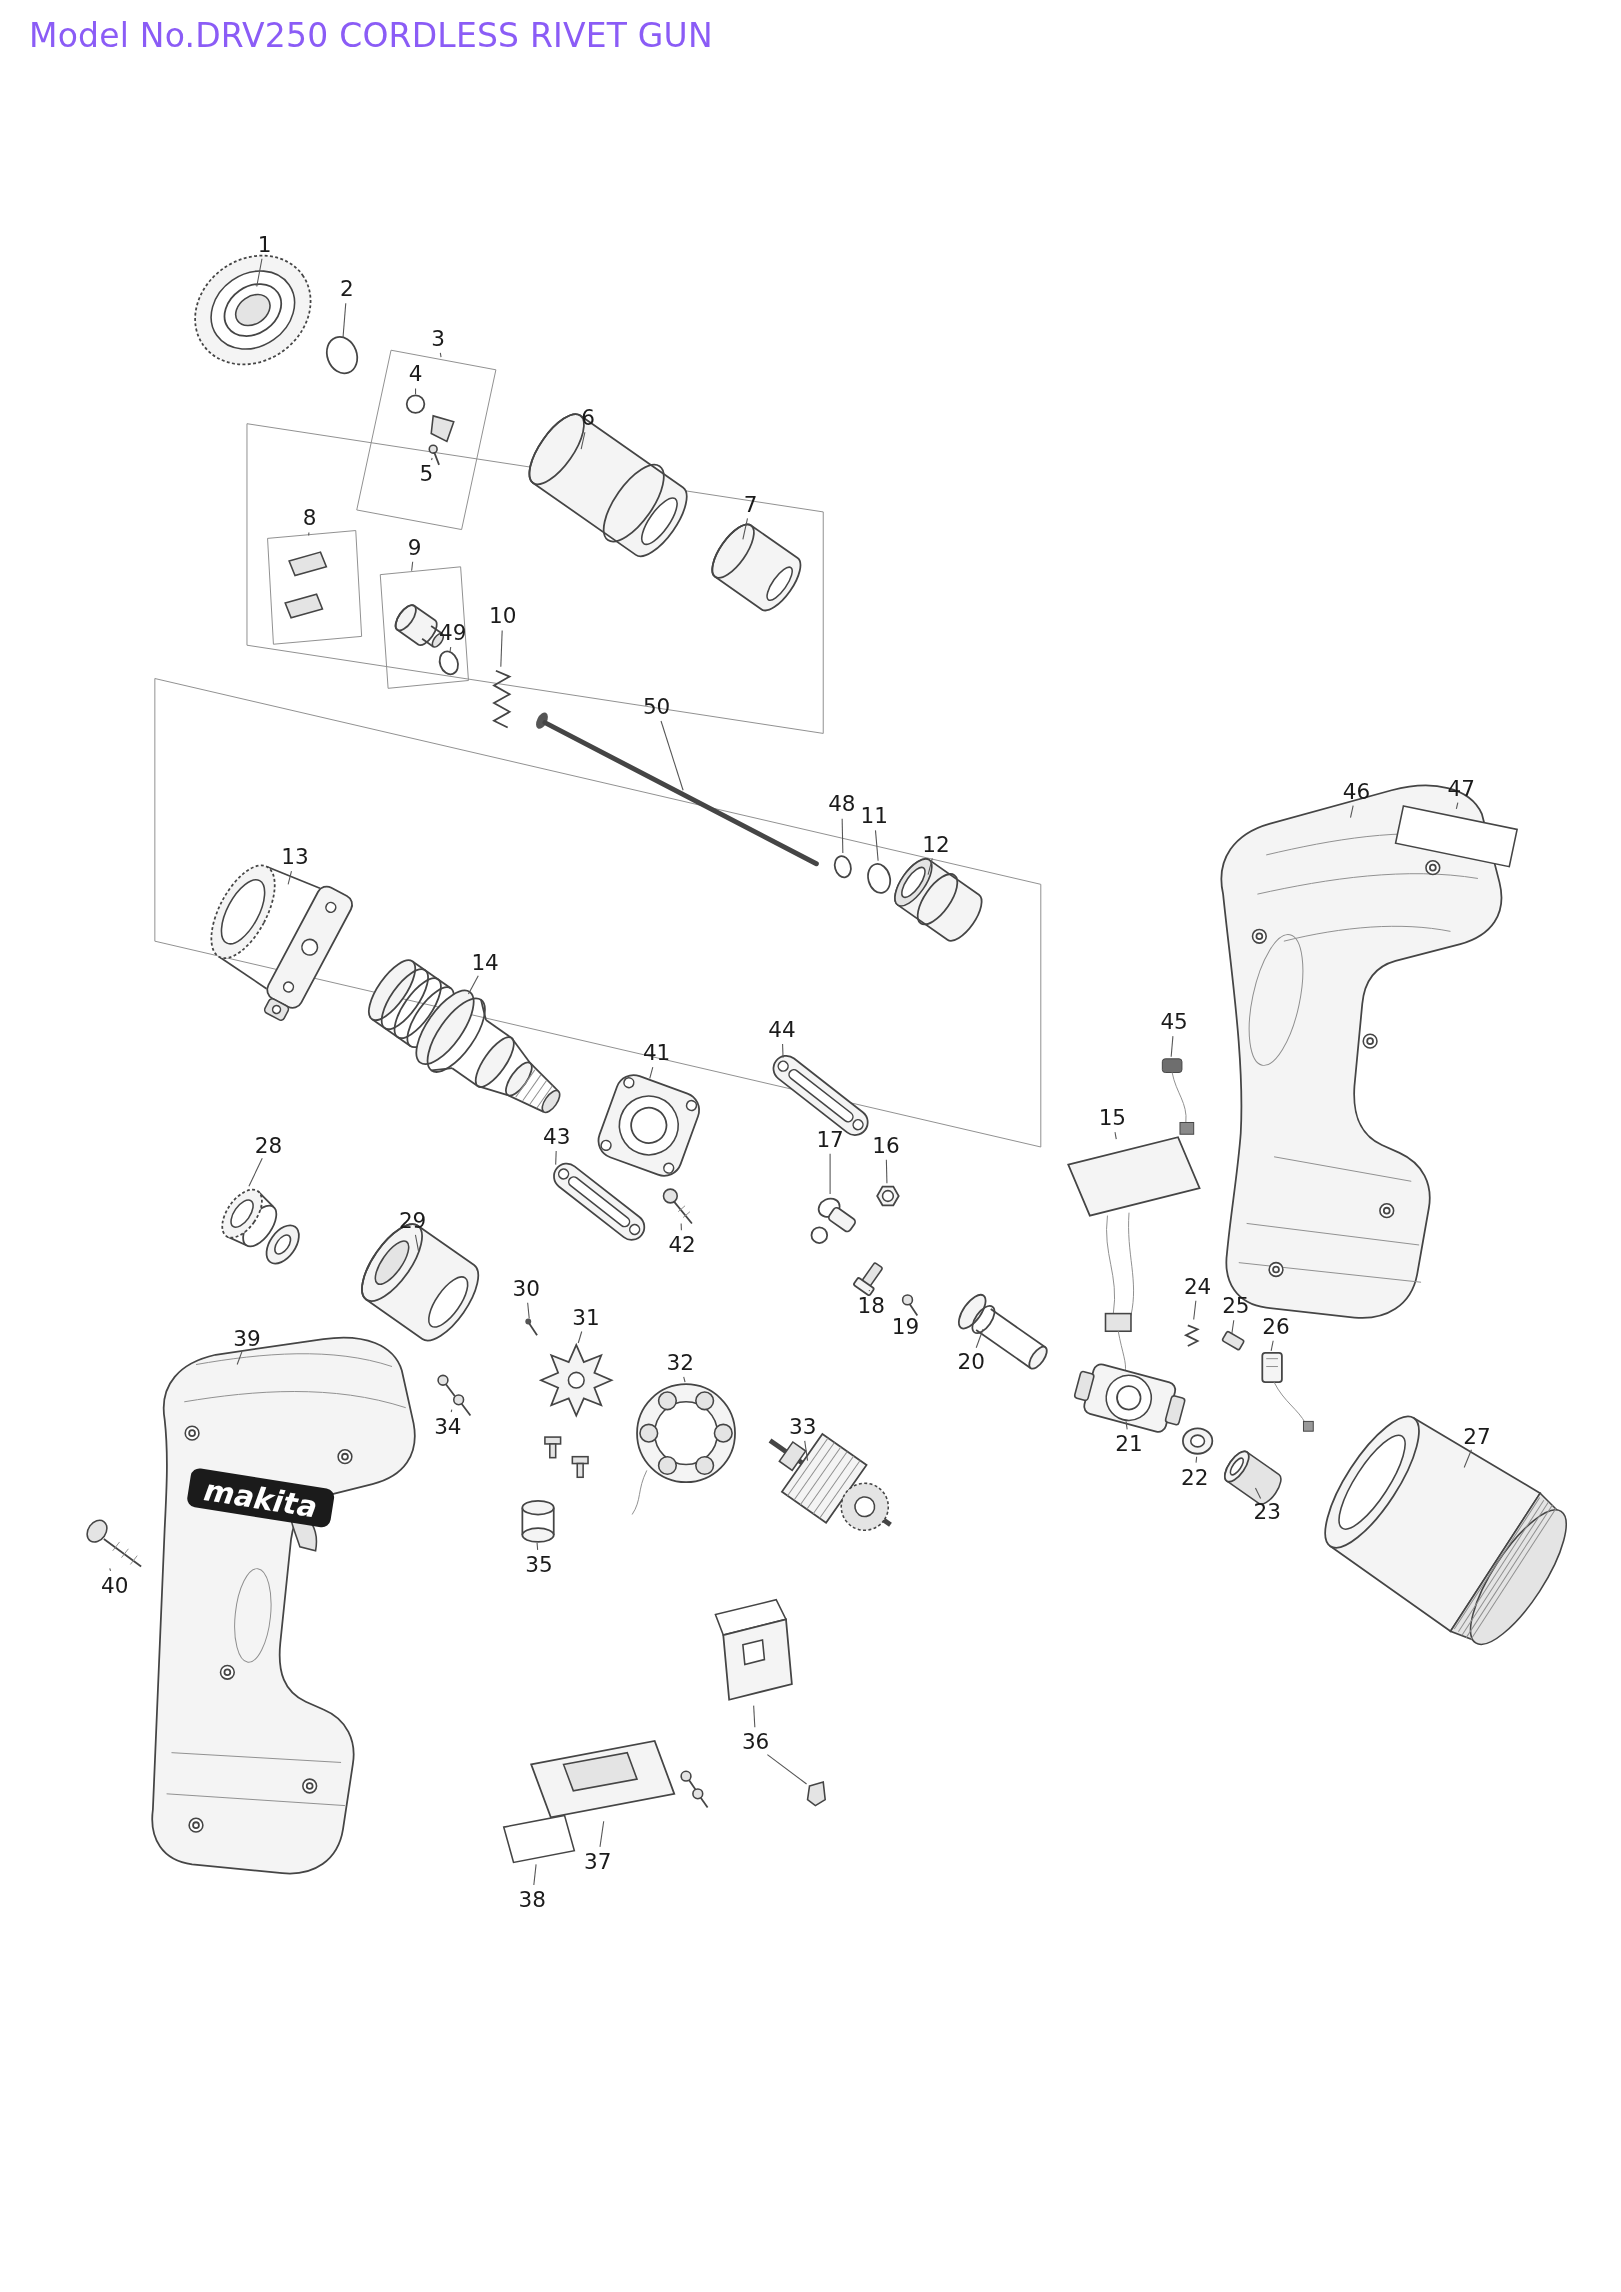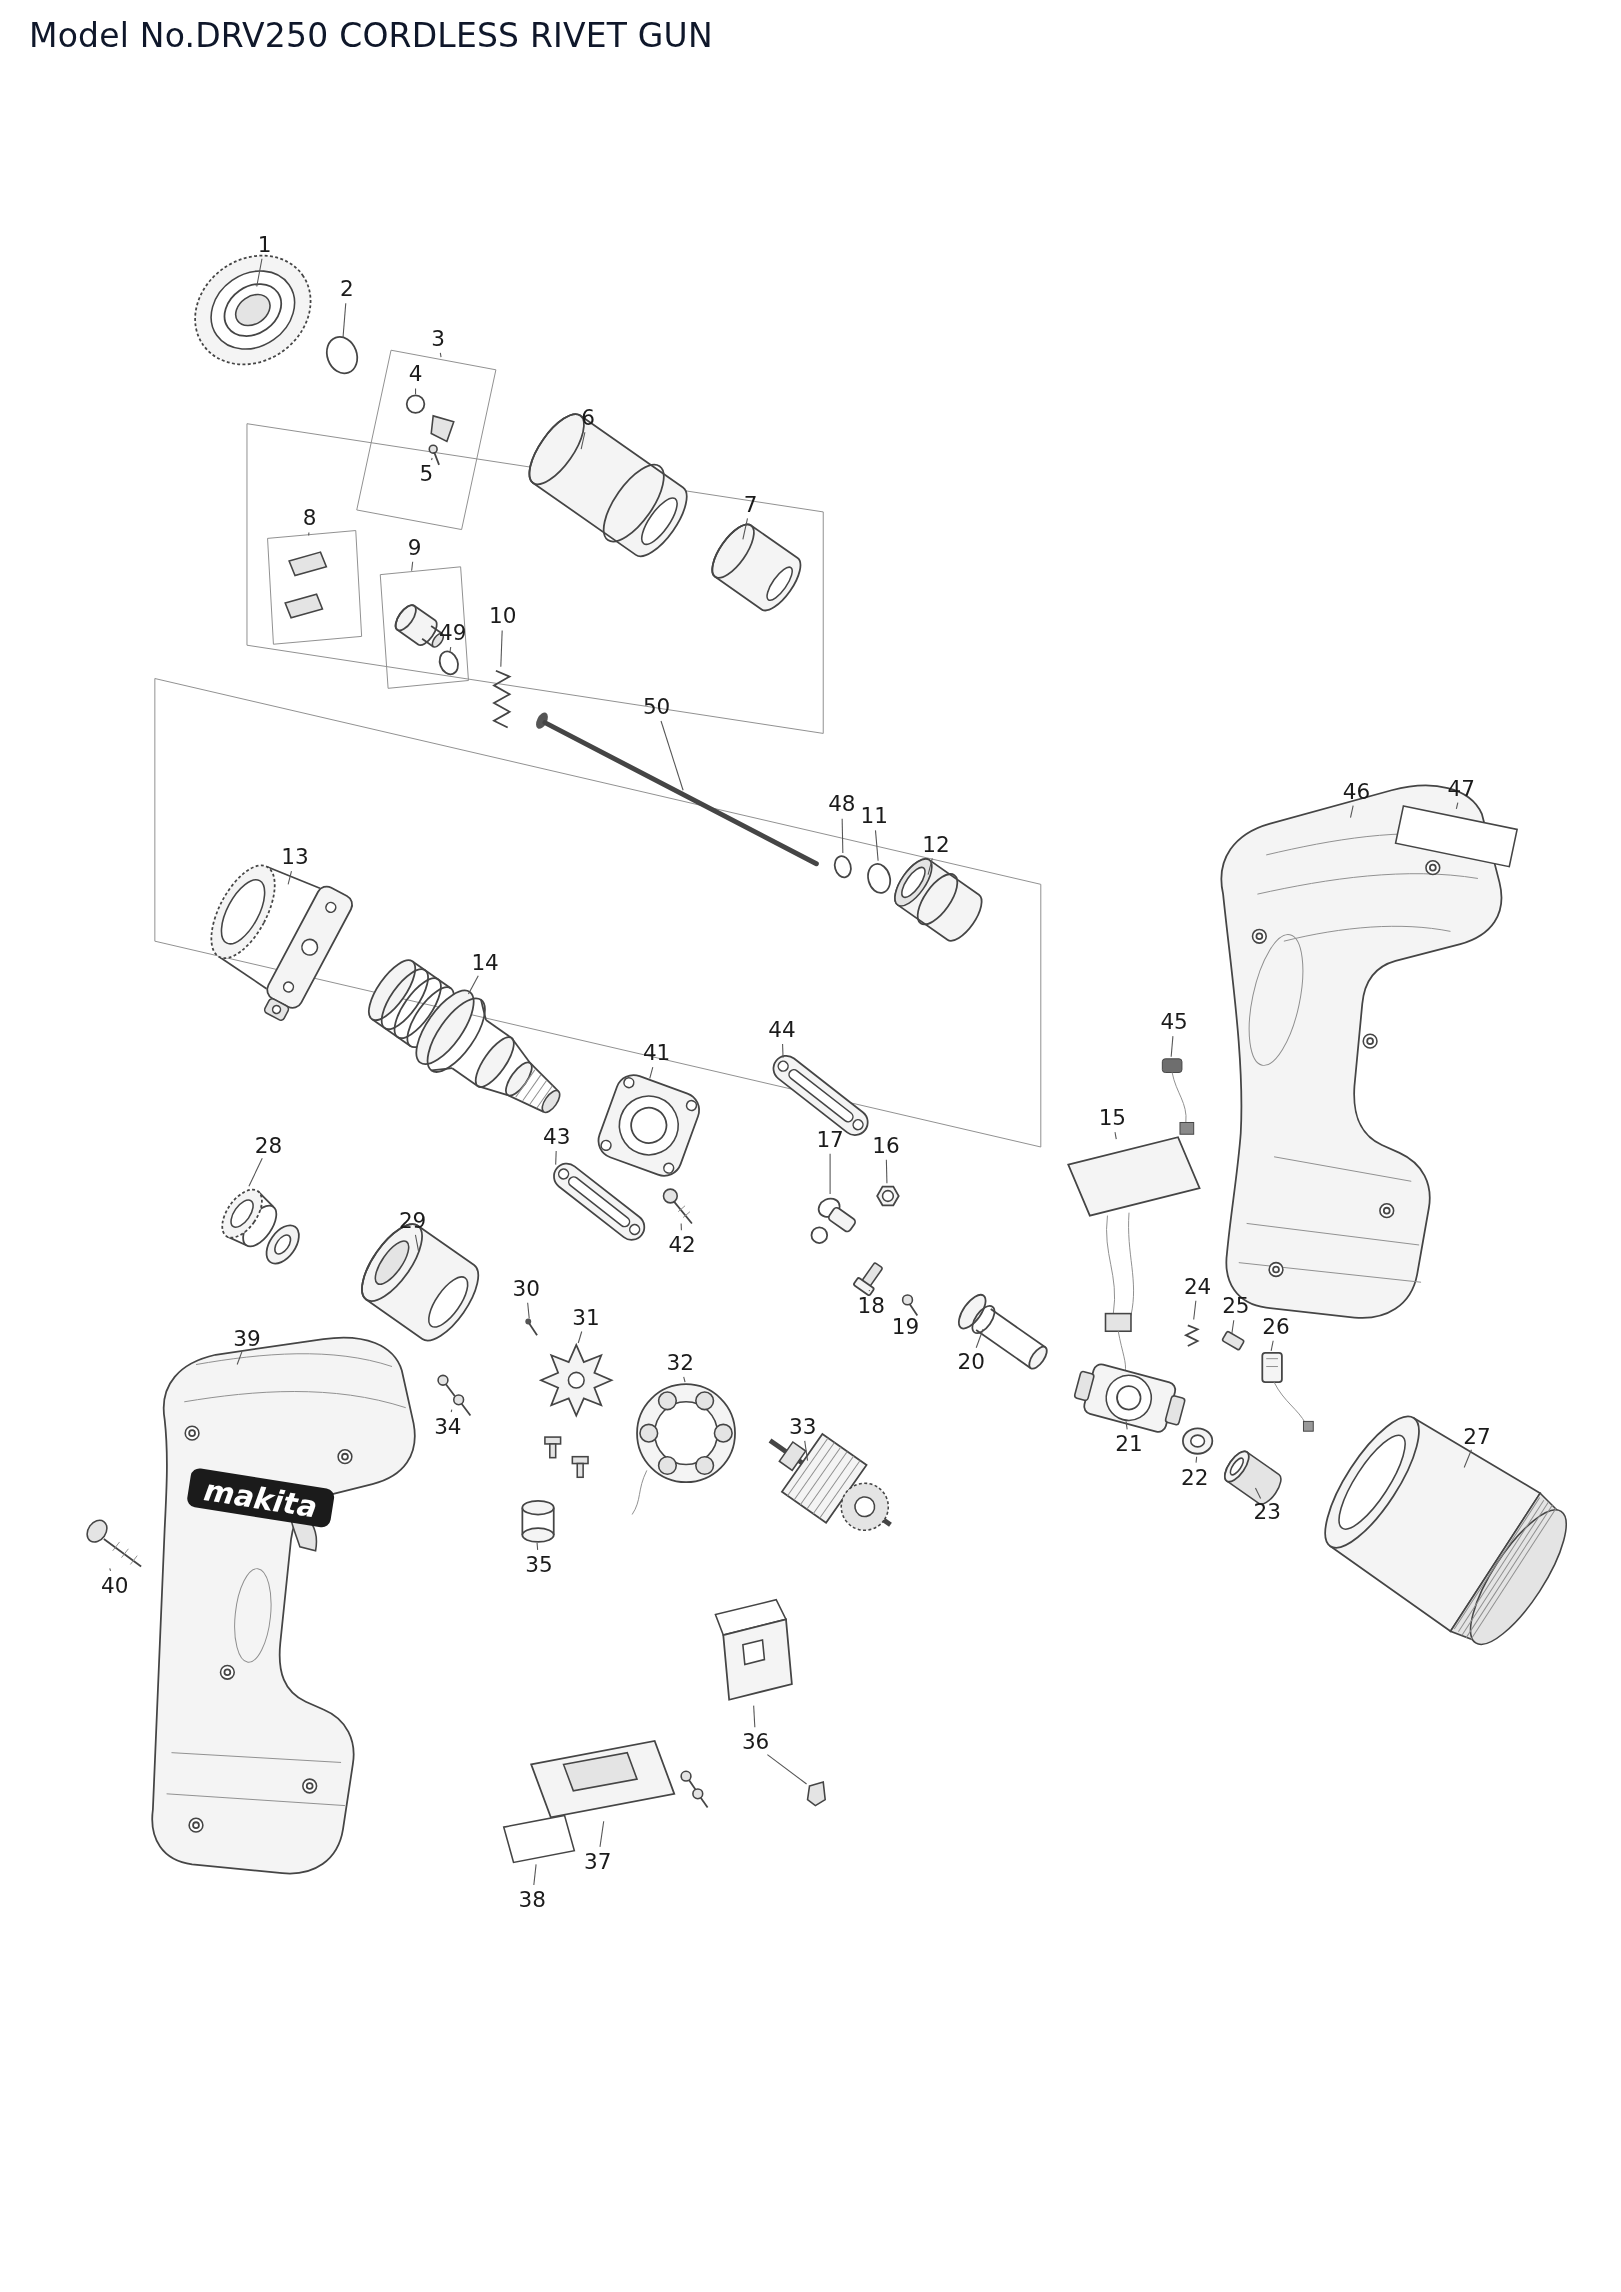--- a/index.html
+++ b/index.html
@@ -1,19 +1,19 @@
 <!DOCTYPE html>
 <html><head>
 <meta charset="utf-8">
 <style>
   html,body{margin:0;padding:0;background:#fff;}
   .page{position:relative;width:1621px;height:2293px;background:#fff;overflow:hidden;
         font-family:"DejaVu Sans",sans-serif;}
   .title{position:absolute;left:29px;top:15.7px;margin:0;font-size:33px;font-weight:400;
-         color:#0f172a;letter-spacing:0.2px;font-family:"DejaVu Sans",sans-serif;}
+         color:#8b5cf6;letter-spacing:0.2px;font-family:"DejaVu Sans",sans-serif;}
   svg.diagram{position:absolute;left:0;top:0;width:1621px;height:2293px;display:block;}
   
   .s{fill:none;stroke:#454545;stroke-width:1.8;}
   .f{fill:#f4f4f4;stroke:#454545;stroke-width:1.8;}
   .g2{fill:#e4e4e4;stroke:#454545;stroke-width:1.6;}
   .w{fill:#ffffff;stroke:#454545;stroke-width:1.6;}
   .t{fill:none;stroke:#8e8e8e;stroke-width:1;}
   .knurl{stroke-dasharray:3 2.4;}
   .part-num{font-family:"DejaVu Sans",sans-serif;font-size:22px;fill:#1b1b1b;
             text-anchor:middle;dominant-baseline:central;}

